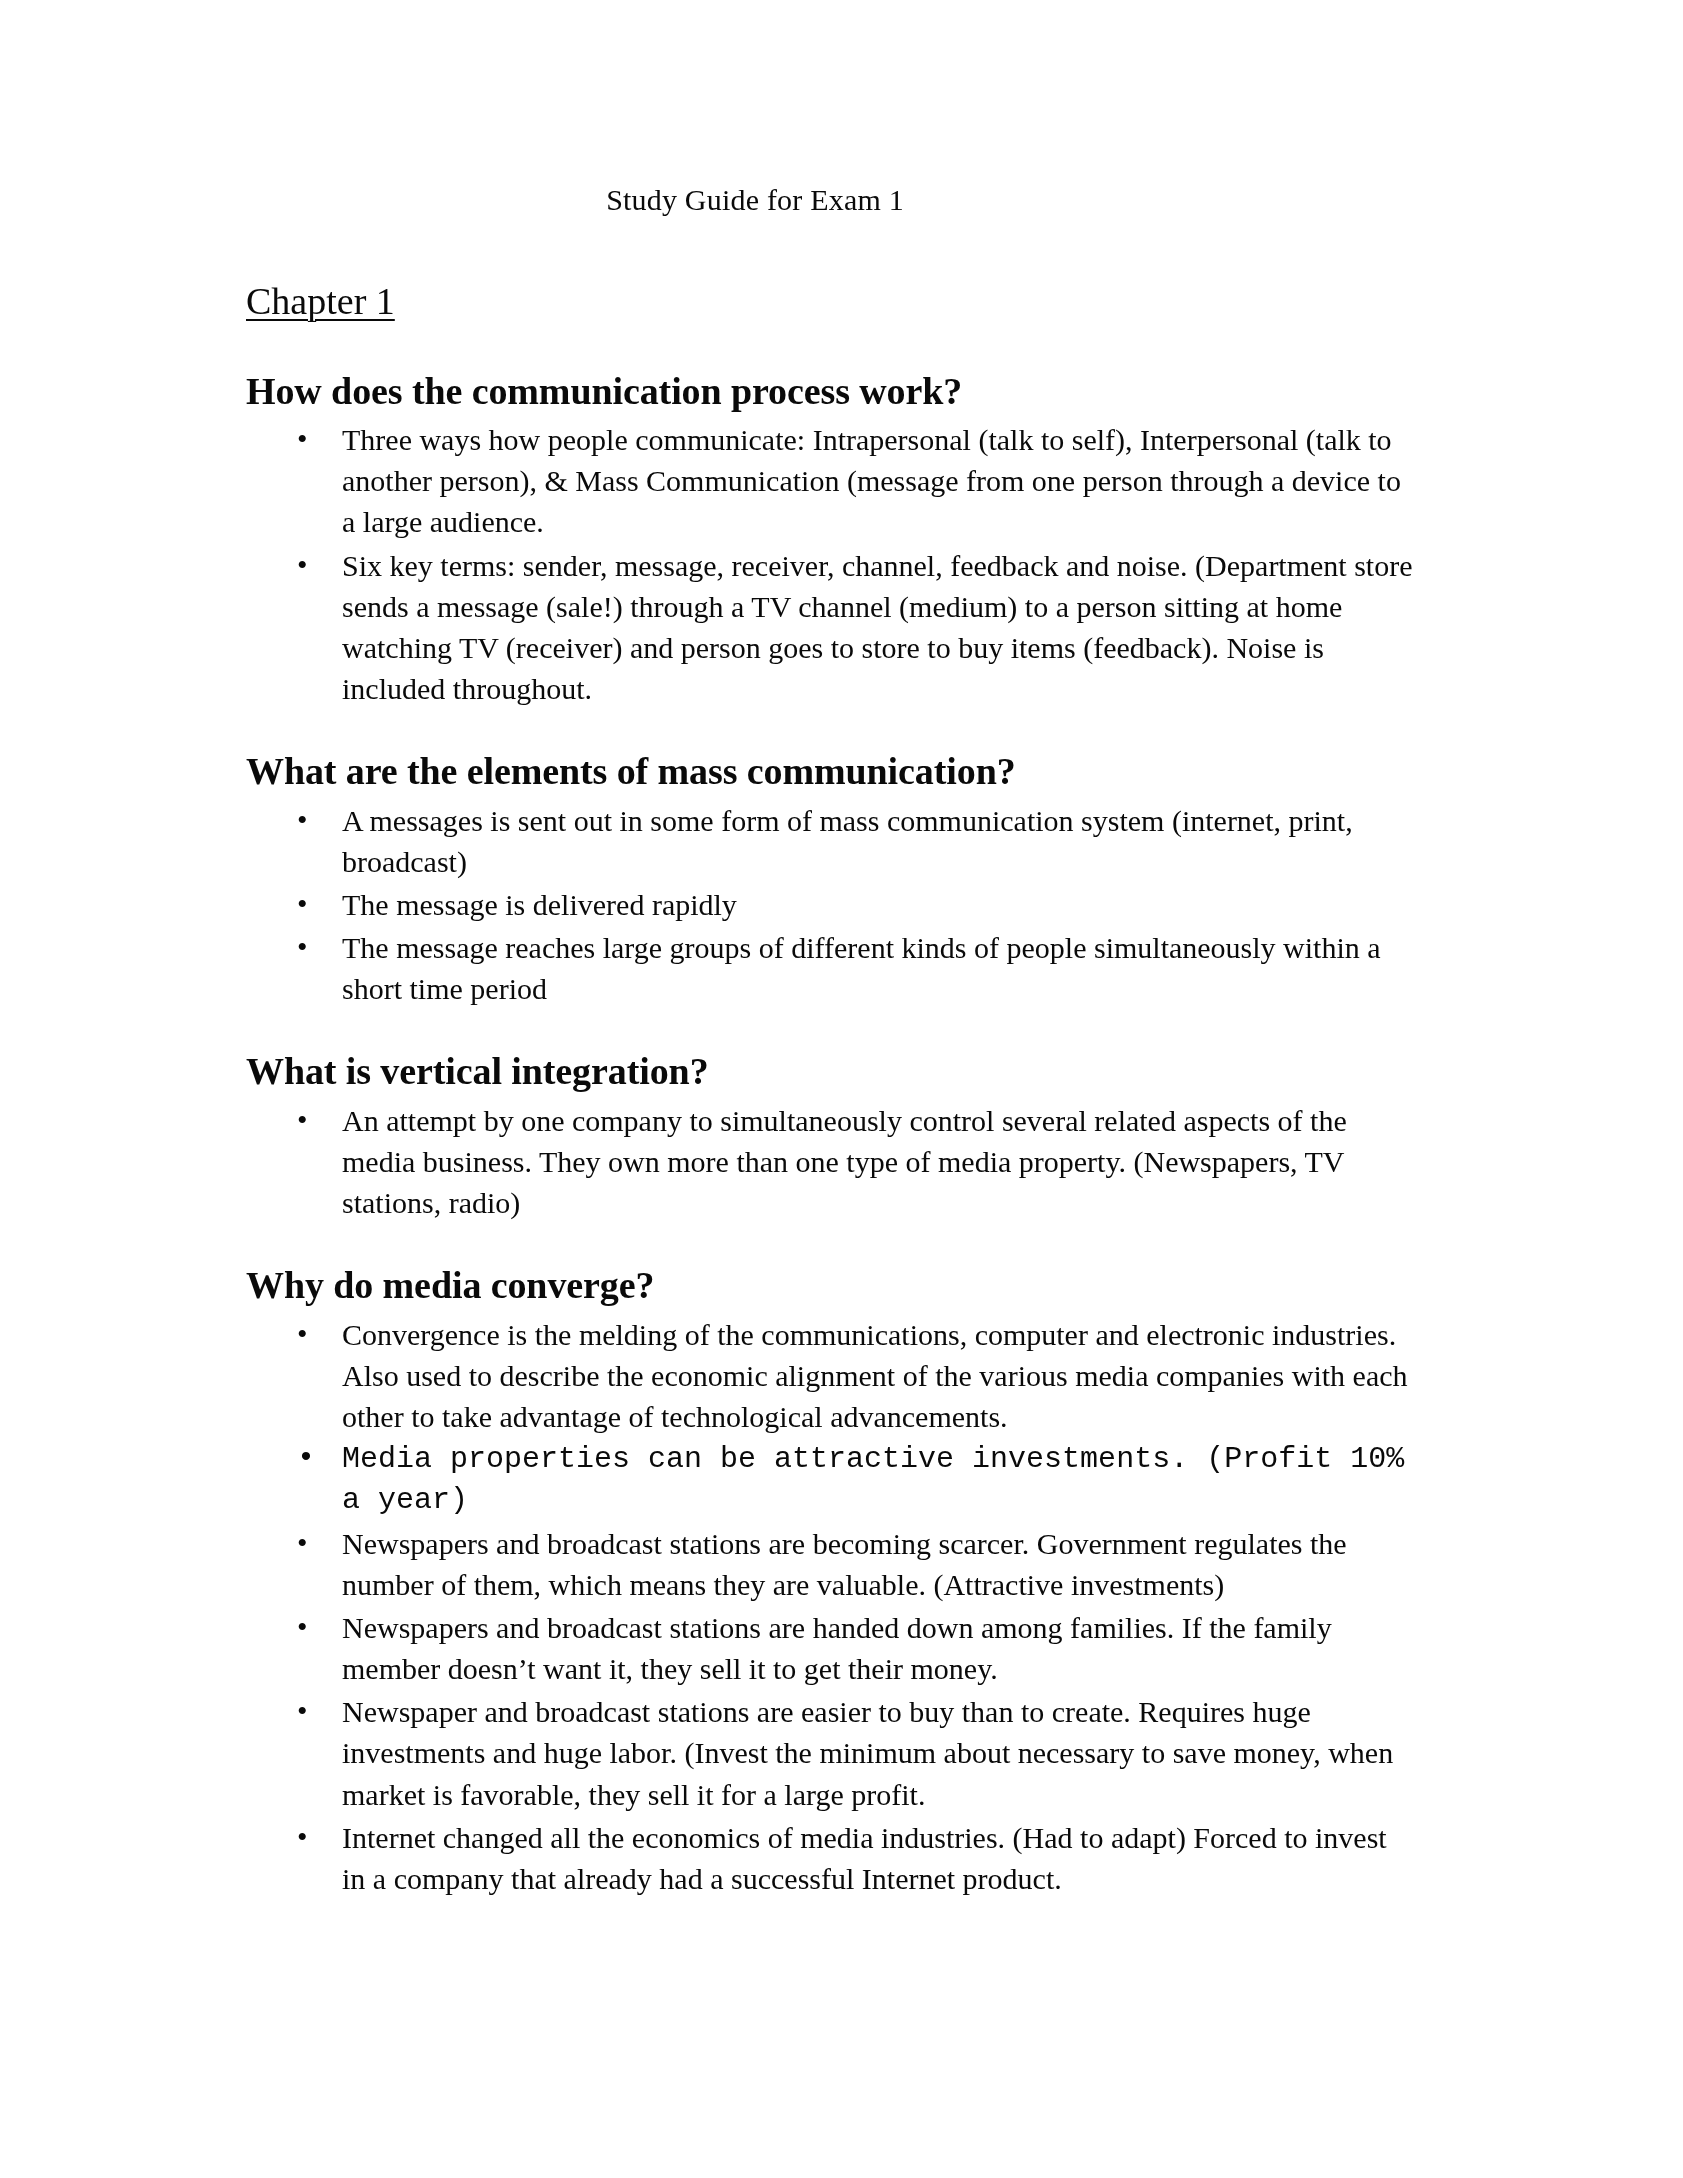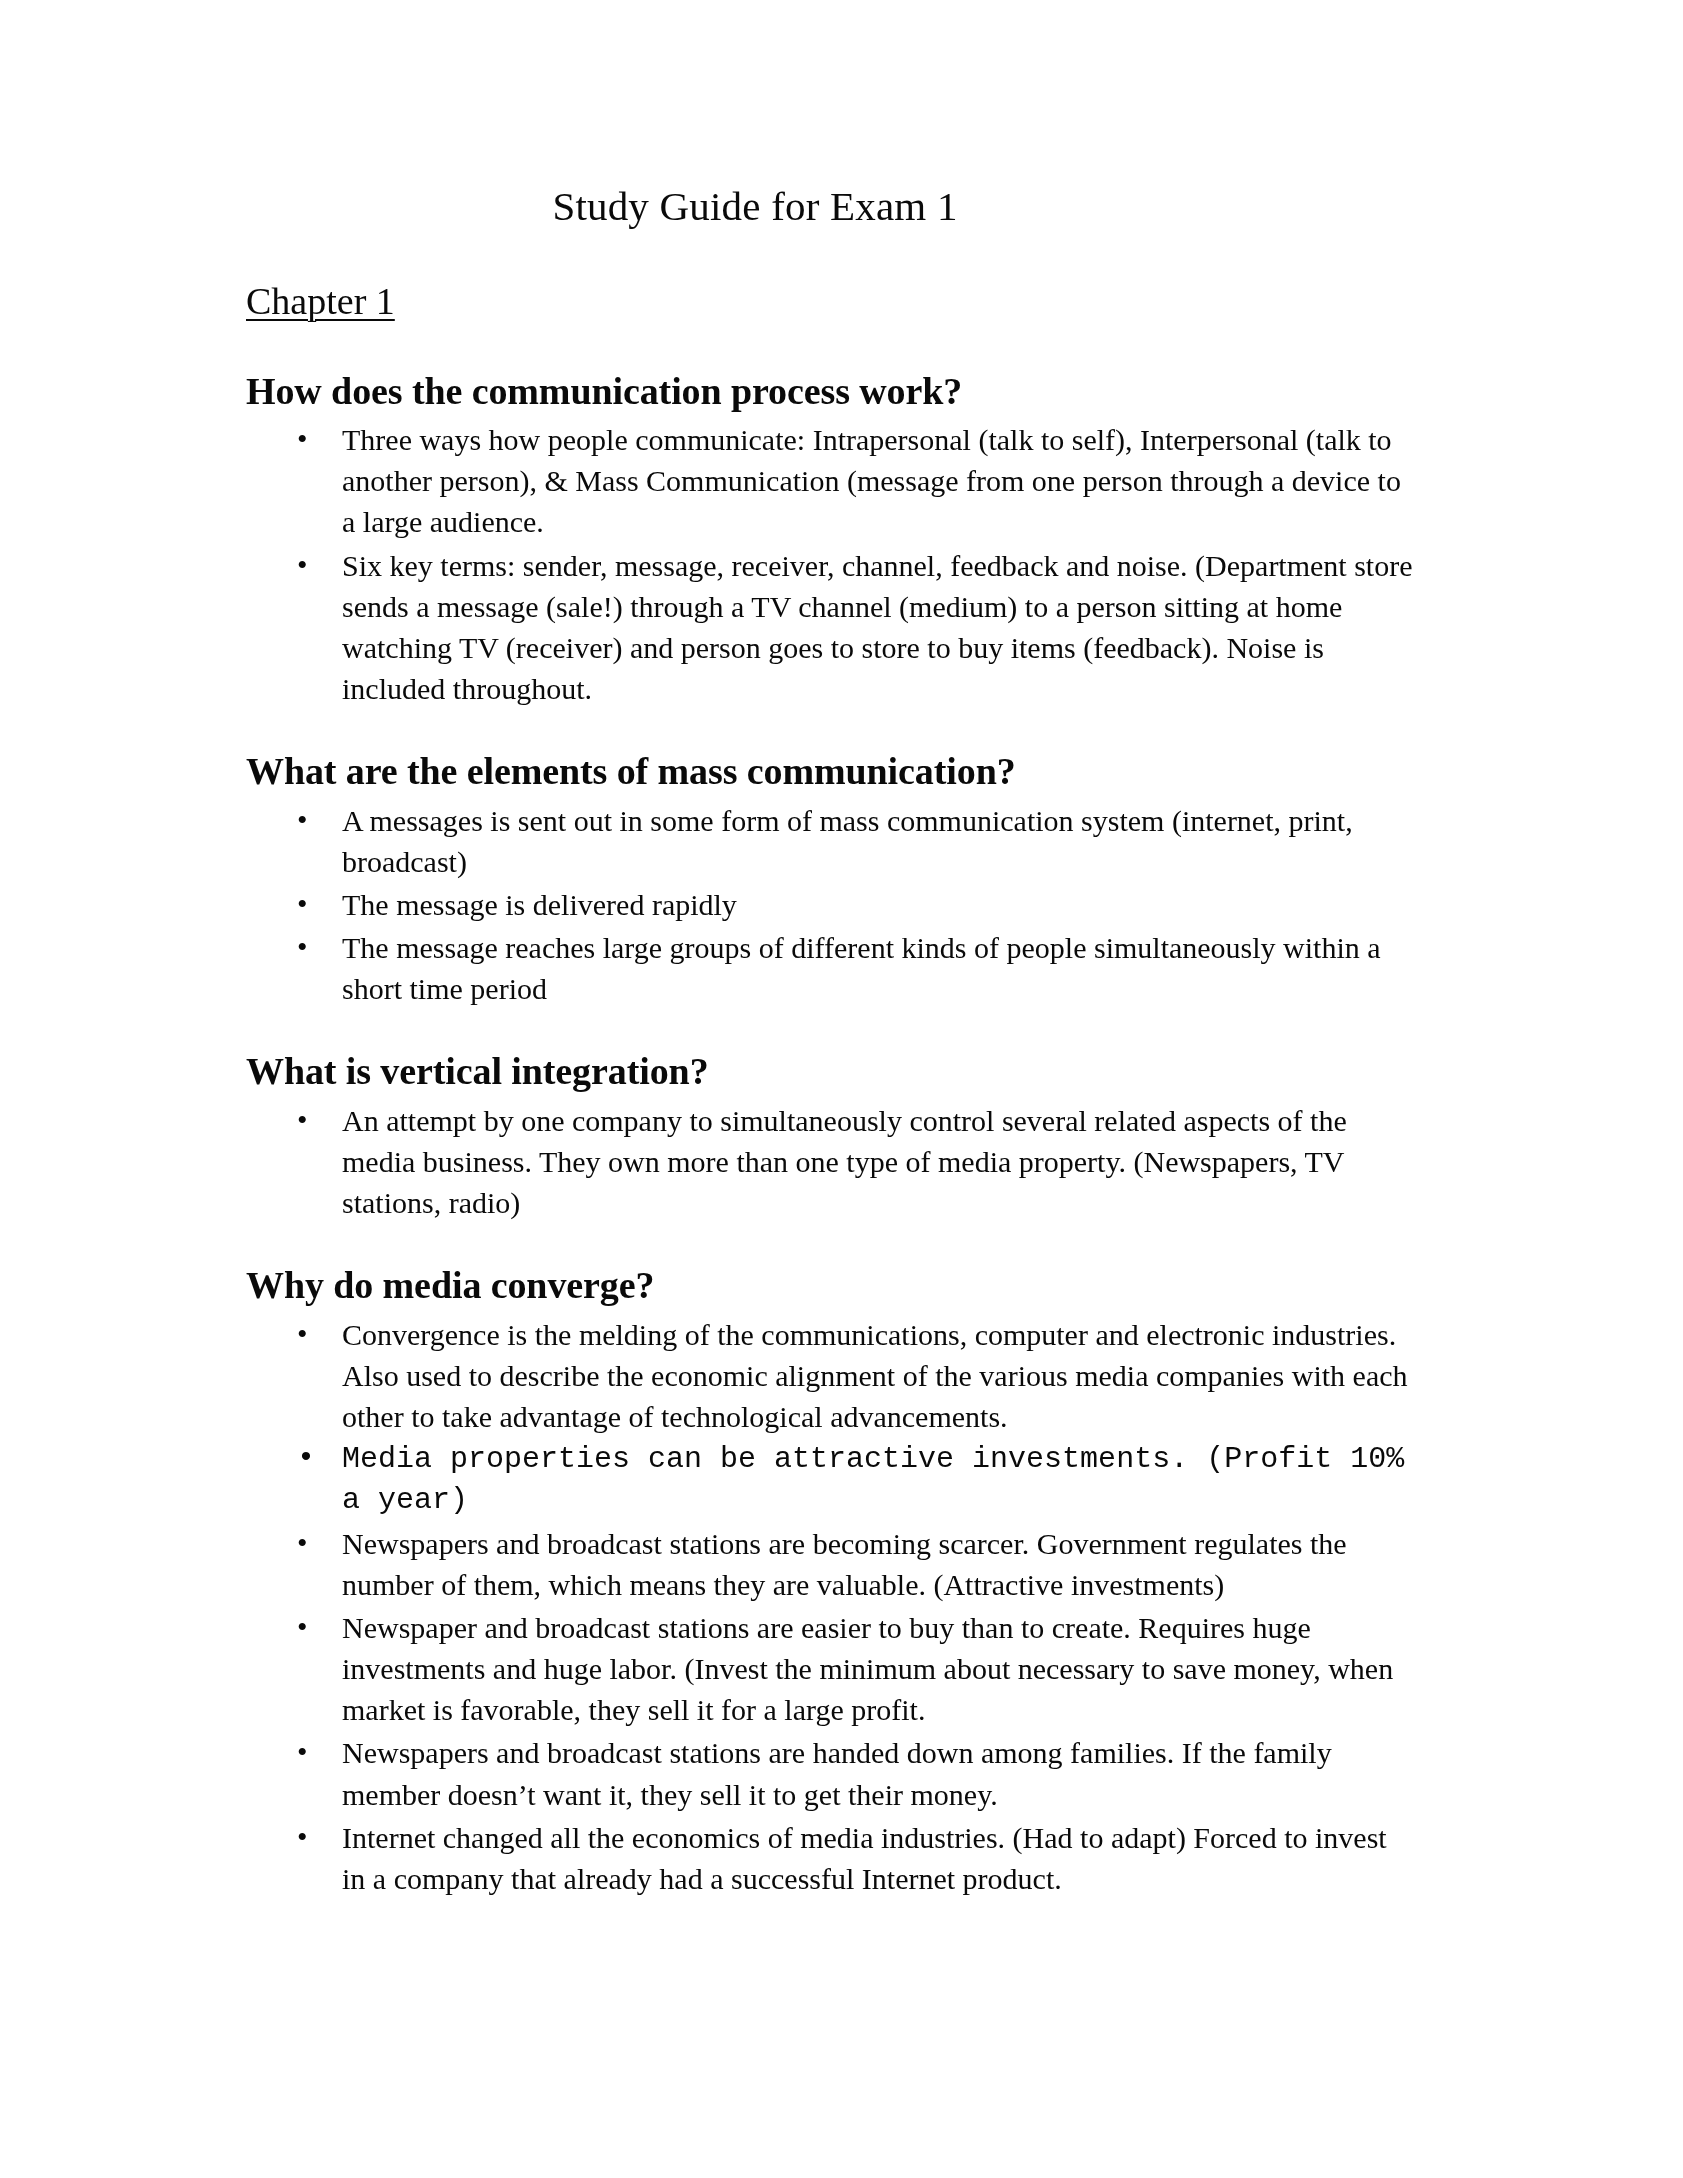--- a/index.html
+++ b/index.html
@@ -23,21 +23,21 @@
     background: #ffffff;
     box-sizing: border-box;
   }
 
   .doc-title {
     position: absolute;
     top: 183px;
     left: 0;
     width: 1510px;
     text-align: center;
-    font-size: 41px;
+    font-size: 30px;
     line-height: 1.15;
     letter-spacing: 0.2px;
     font-weight: 400;
   }
 
   .content {
     position: absolute;
     top: 279px;
     left: 246px;
     width: 1168px;
@@ -134,21 +134,21 @@
         <li>An attempt by one company to simultaneously control several related aspects of the media business. They own more than one type of media property. (Newspapers, TV stations, radio)</li>
       </ul>
     </div>
 
     <div class="section">
       <div class="section-heading">Why do media converge?</div>
       <ul class="bullets">
         <li>Convergence is the melding of the communications, computer and electronic industries. Also used to describe the economic alignment of the various media companies with each other to take advantage of technological advancements.</li>
         <li class="spacer-before">Media properties can be attractive investments. (Profit 10% a year)</li>
         <li>Newspapers and broadcast stations are becoming scarcer. Government regulates the number of them, which means they are valuable. (Attractive investments)</li>
+        <li>Newspapers and broadcast stations are handed down among families. If the family member doesn’t want it, they sell it to get their money.</li>
         <li>Newspaper and broadcast stations are easier to buy than to create. Requires huge investments and huge labor. (Invest the minimum about necessary to save money, when market is favorable, they sell it for a large profit.</li>
-        <li>Newspapers and broadcast stations are handed down among families. If the family member doesn’t want it, they sell it to get their money.</li>
         <li>Internet changed all the economics of media industries. (Had to adapt) Forced to invest in a company that already had a successful Internet product.</li>
       </ul>
     </div>
 
   </div>
 </div>
 
 
 </body></html>

